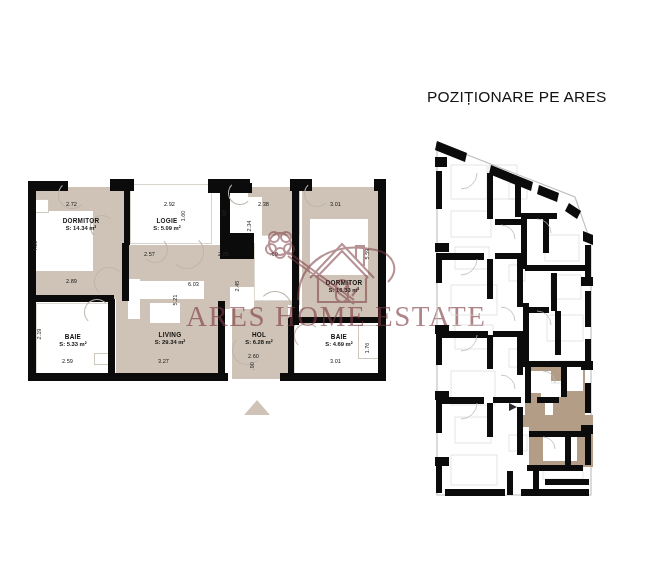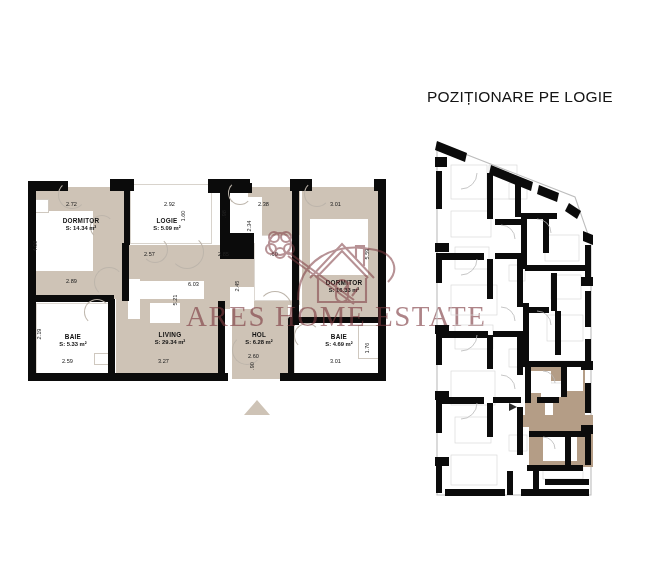--- a/index.html
+++ b/index.html
@@ -38,21 +38,21 @@
 
   
   #site-plan{position:absolute;left:425px;top:135px;width:215px;height:372px;}
   #site-plan svg{display:block;}
 </style>
 </head>
 <body>
 
 <div class="stage">
 
-  <div id="plan-title">POZIȚIONARE PE LOGIE</div>
+  <div id="plan-title">POZIȚIONARE PE ARES</div>
 
   <div id="unit-plan">
 
     <div class="room beige" style="left:11px;top:12px;width:95px;height:112px;"></div>
     <div class="room white" style="left:108px;top:9px;width:82px;height:60px;border:1px solid #d8d3cc;"></div>
     <div class="room beige" style="left:106px;top:70px;width:126px;height:56px;"></div>
     <div class="room beige" style="left:226px;top:12px;width:52px;height:118px;"></div>
     <div class="room beige" style="left:280px;top:12px;width:80px;height:137px;"></div>
     <div class="room beige" style="left:94px;top:124px;width:108px;height:78px;"></div>
     <div class="room beige" style="left:106px;top:104px;width:128px;height:30px;"></div>

